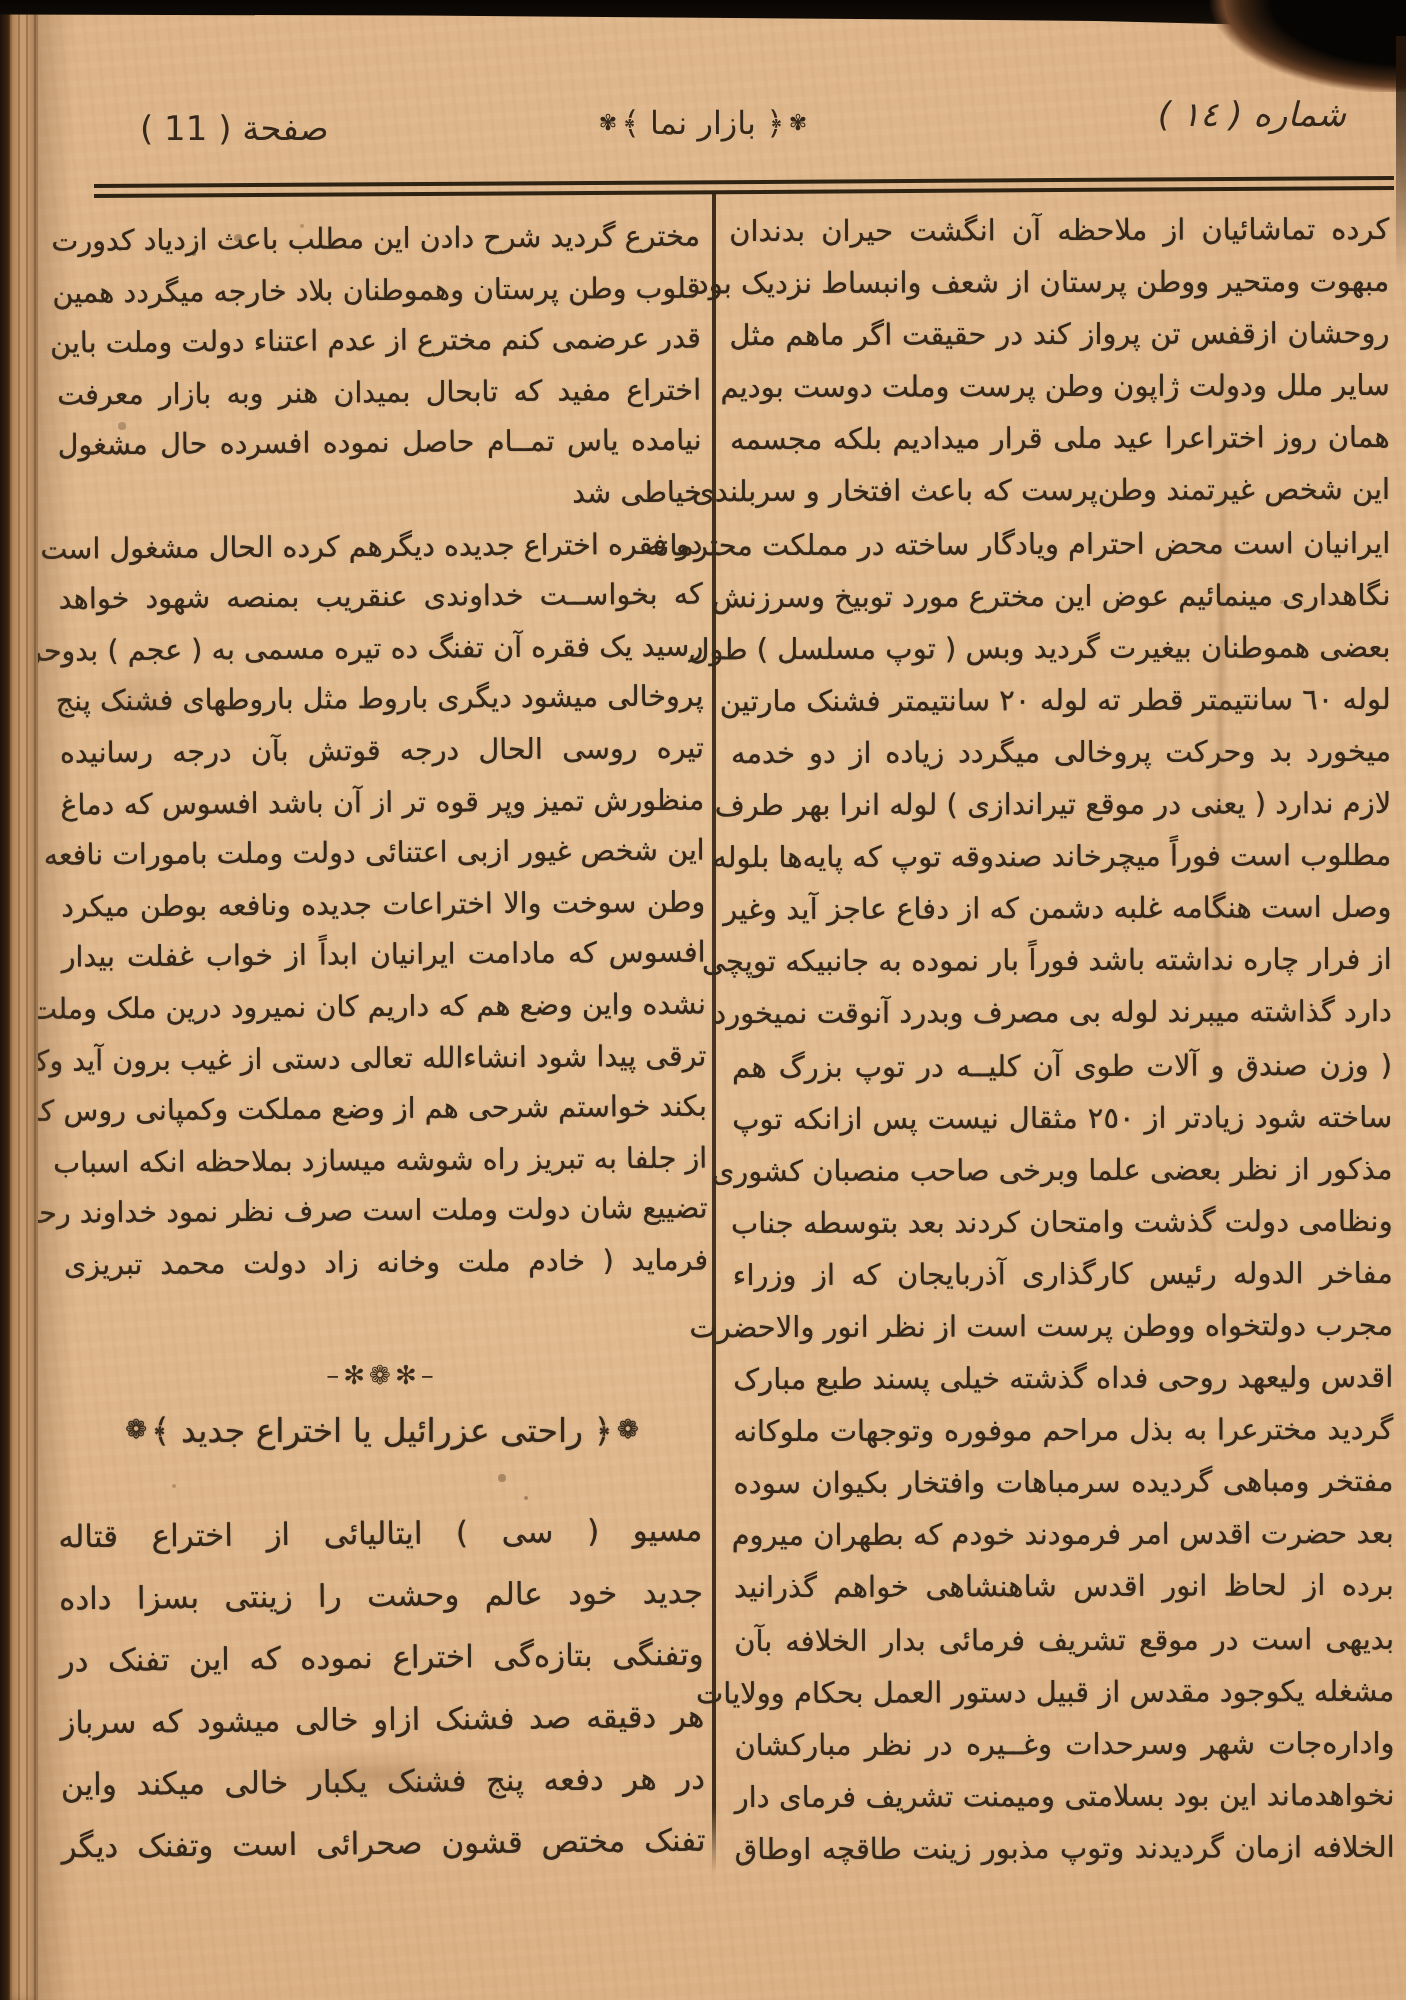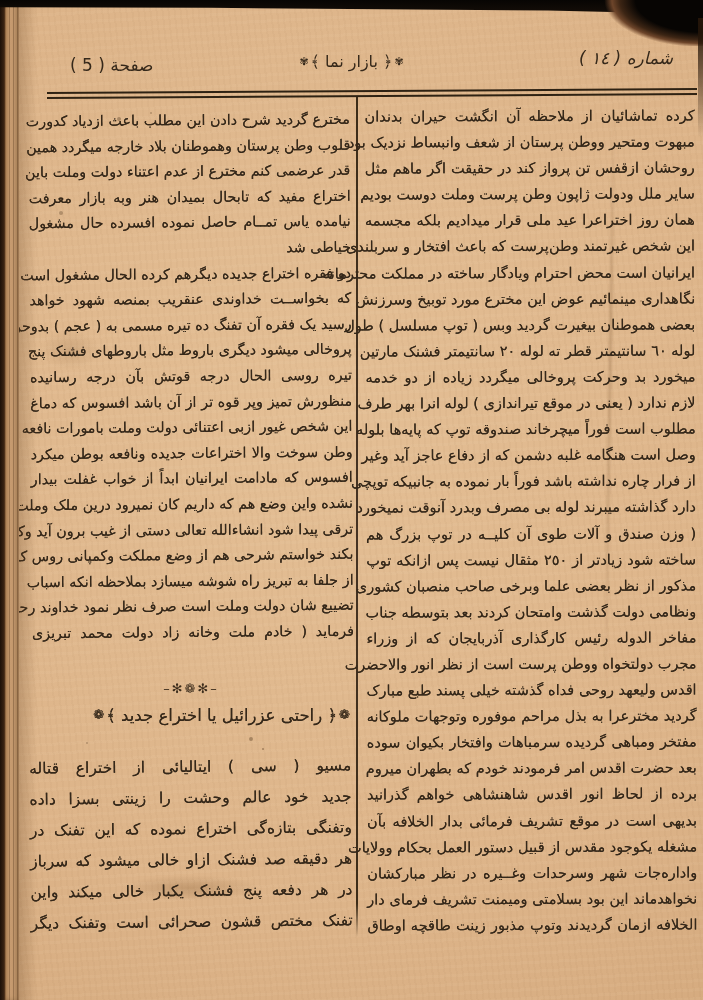--- a/index.html
+++ b/index.html
@@ -80,21 +80,21 @@
   .tline.short{text-align-last:right;}
   .col-right{left:366px;top:103px;width:330px;font-size:14.5px;line-height:26.1px;transform:rotate(-0.2deg);}
   .col-left-top{left:30px;top:108px;width:322px;font-size:14.3px;line-height:25.6px;transform:rotate(-0.45deg);}
   .col-left-bottom{left:30px;top:752px;width:322px;font-size:15.5px;line-height:31px;transform:rotate(-0.6deg);}
 
   .para-divider{
     position:absolute;left:30px;top:681px;width:322px;text-align:center;
     font-size:13px;letter-spacing:2px;color:#3a2b1b;
   }
   .section-heading{
-    position:absolute;left:30px;top:706px;width:322px;text-align:right;
+    position:absolute;left:30px;top:706px;width:322px;text-align:center;
     font-size:16.5px;direction:rtl;white-space:nowrap;
     text-shadow:0 0 0.6px rgba(53,40,26,0.9);
   }
   .section-heading .flower{font-size:13px;}
 
   
   .crease{
     position:absolute;left:608px;top:110px;width:3px;height:600px;
     background:linear-gradient(180deg, rgba(125,88,52,0) 0%, rgba(125,88,52,0.30) 35%, rgba(125,88,52,0.18) 70%, rgba(125,88,52,0) 100%);
     filter:blur(1px);transform:rotate(0.8deg);
@@ -126,21 +126,21 @@
 <div class="scan">
   <div class="paper"></div>
   <div class="grain"></div>
   <div class="stain-mid"></div>
   <div class="stain-bottom"></div>
   <div class="crease"></div>
   <div class="speckles"></div>
 
   <div class="hdr hdr-issue">شماره ( ١٤ )</div>
   <div class="hdr hdr-title"><span class="flower">✾</span><span>﴿ بازار نما ﴾</span><span class="flower">✾</span></div>
-  <div class="hdr hdr-page">صفحة ( 5 )</div>
+  <div class="hdr hdr-page">صفحة ( 11 )</div>
 
   <div class="head-rule"></div>
   <div class="col-divider"></div>
 
   <div class="col col-right" id="col-right">
       <div class="tline">کرده تماشائیان از ملاحظه آن انگشت حیران بدندان</div>
       <div class="tline">مبهوت ومتحیر ووطن پرستان از شعف وانبساط نزدیک بود</div>
       <div class="tline">روحشان ازقفس تن پرواز کند در حقیقت اگر ماهم مثل</div>
       <div class="tline">سایر ملل ودولت ژاپون وطن پرست وملت دوست بودیم</div>
       <div class="tline">همان روز اختراعرا عید ملی قرار میدادیم بلکه مجسمه</div>

